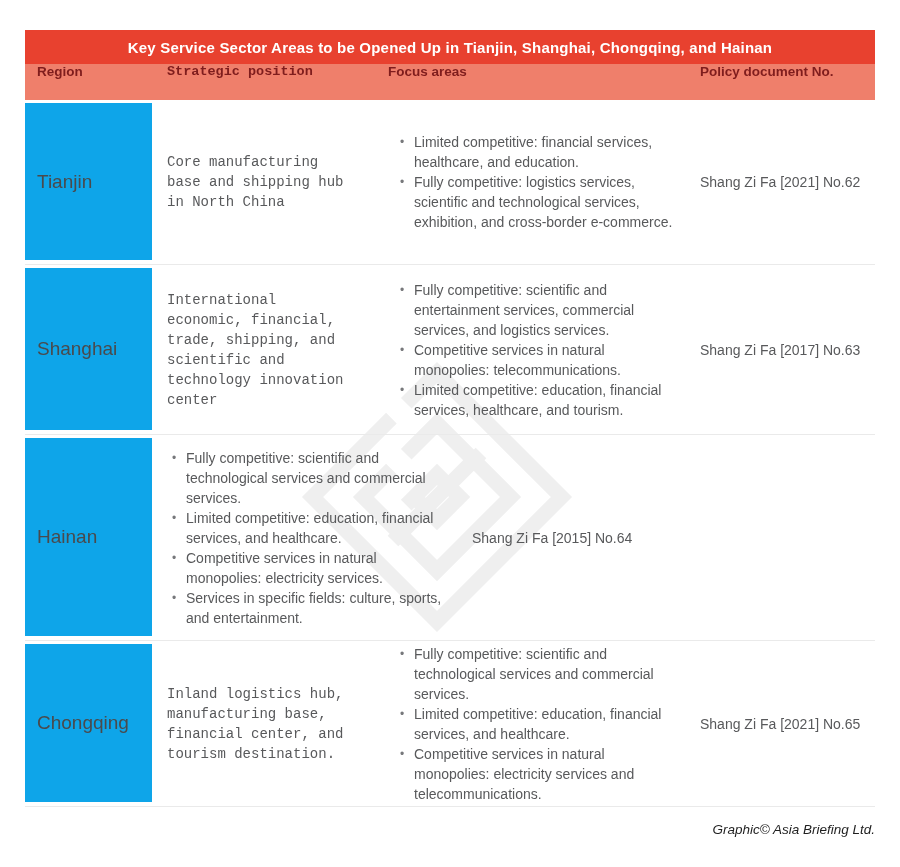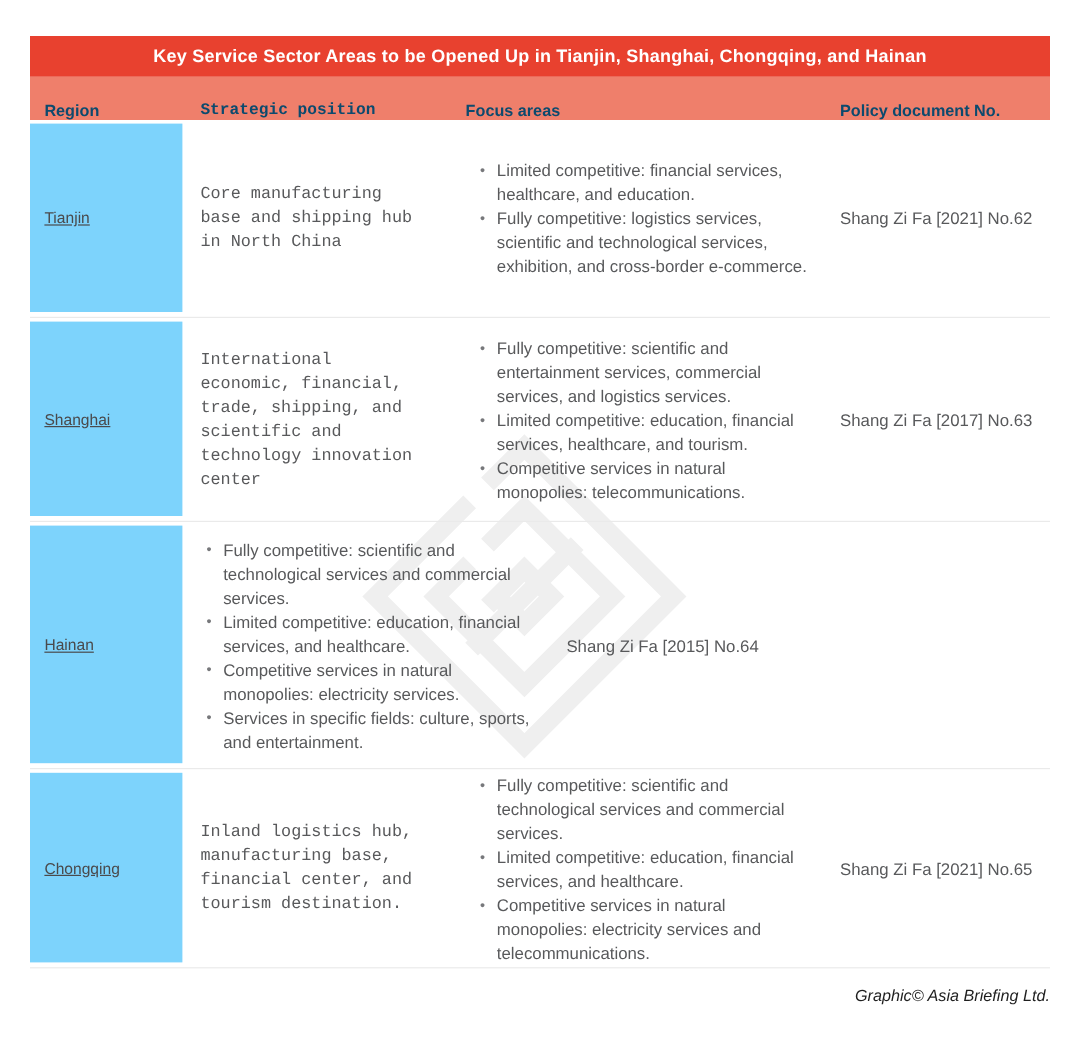--- a/index.html
+++ b/index.html
@@ -32,23 +32,23 @@
     background: #e8412f;
     color: #ffffff;
     height: 34px;
     display: flex; align-items: center; justify-content: center;
     font-size: 15px; font-weight: 700;
     letter-spacing: 0.2px;
   }
 
   .header-row {
     background: #ef7f6b;
-    color: #0c4a6e;
+    color: #7f1d1d;
     height: 36px;
-    display: flex; align-items: flex-end;
+    display: flex; align-items: flex-start;
     font-size: 13.5px; font-weight: 700;
   }
 
   .col-region   { width: 127px; padding-left: 12px; }
   .col-strategic{ width: 228px; padding-left: 15px; padding-right: 22px; font-family: Liberation Mono, monospace; }
   .col-focus    { width: 310px; padding-left: 8px;  padding-right: 12px; }
   .col-policy   { width: 185px; padding-left: 10px; }
 
   .row {
     display: flex;
@@ -57,25 +57,24 @@
     background: #ffffff00;
   }
   .row-0 { min-height: 165px; }
   .row-1 { min-height: 170px; }
   .row-2 { min-height: 206px; }
   .row-3 { min-height: 166px; }
 
   .region-cell {
     align-self: stretch;
     margin: 3px 0 4px 0;
-    background: #7dd3fc;
+    background: #0ea5e9;
     display: flex; align-items: center;
-    font-size: 13px;
+    font-size: 19px;
     color: #4a4a4c;
-    text-decoration: underline;
   }
 
   .strategic-cell, .policy-cell {
     font-size: 14px;
     line-height: 20px;
     color: #58595b;
   }
 
   .focus-cell { font-size: 14px; line-height: 20px; color: #58595b; }
   .focus-list { list-style: none; padding-left: 26px; }
@@ -136,22 +135,22 @@
       </div>
       <div class="policy-cell col-policy">Shang Zi Fa [2021] No.62</div>
     </div>
 
     <div class="row row-1">
       <div class="region-cell col-region">Shanghai</div>
       <div class="strategic-cell col-strategic">International economic, financial, trade, shipping, and scientific and technology innovation center</div>
       <div class="focus-cell col-focus">
         <ul class="focus-list">
           <li>Fully competitive: scientific and entertainment services, commercial services, and logistics services.</li>
+          <li>Competitive services in natural monopolies: telecommunications.</li>
           <li>Limited competitive: education, financial services, healthcare, and tourism.</li>
-          <li>Competitive services in natural monopolies: telecommunications.</li>
         </ul>
       </div>
       <div class="policy-cell col-policy">Shang Zi Fa [2017] No.63</div>
     </div>
 
     <div class="row row-2">
       <div class="region-cell col-region">Hainan</div>
       <div class="focus-cell col-focus">
         <ul class="focus-list">
           <li>Fully competitive: scientific and technological services and commercial services.</li>

